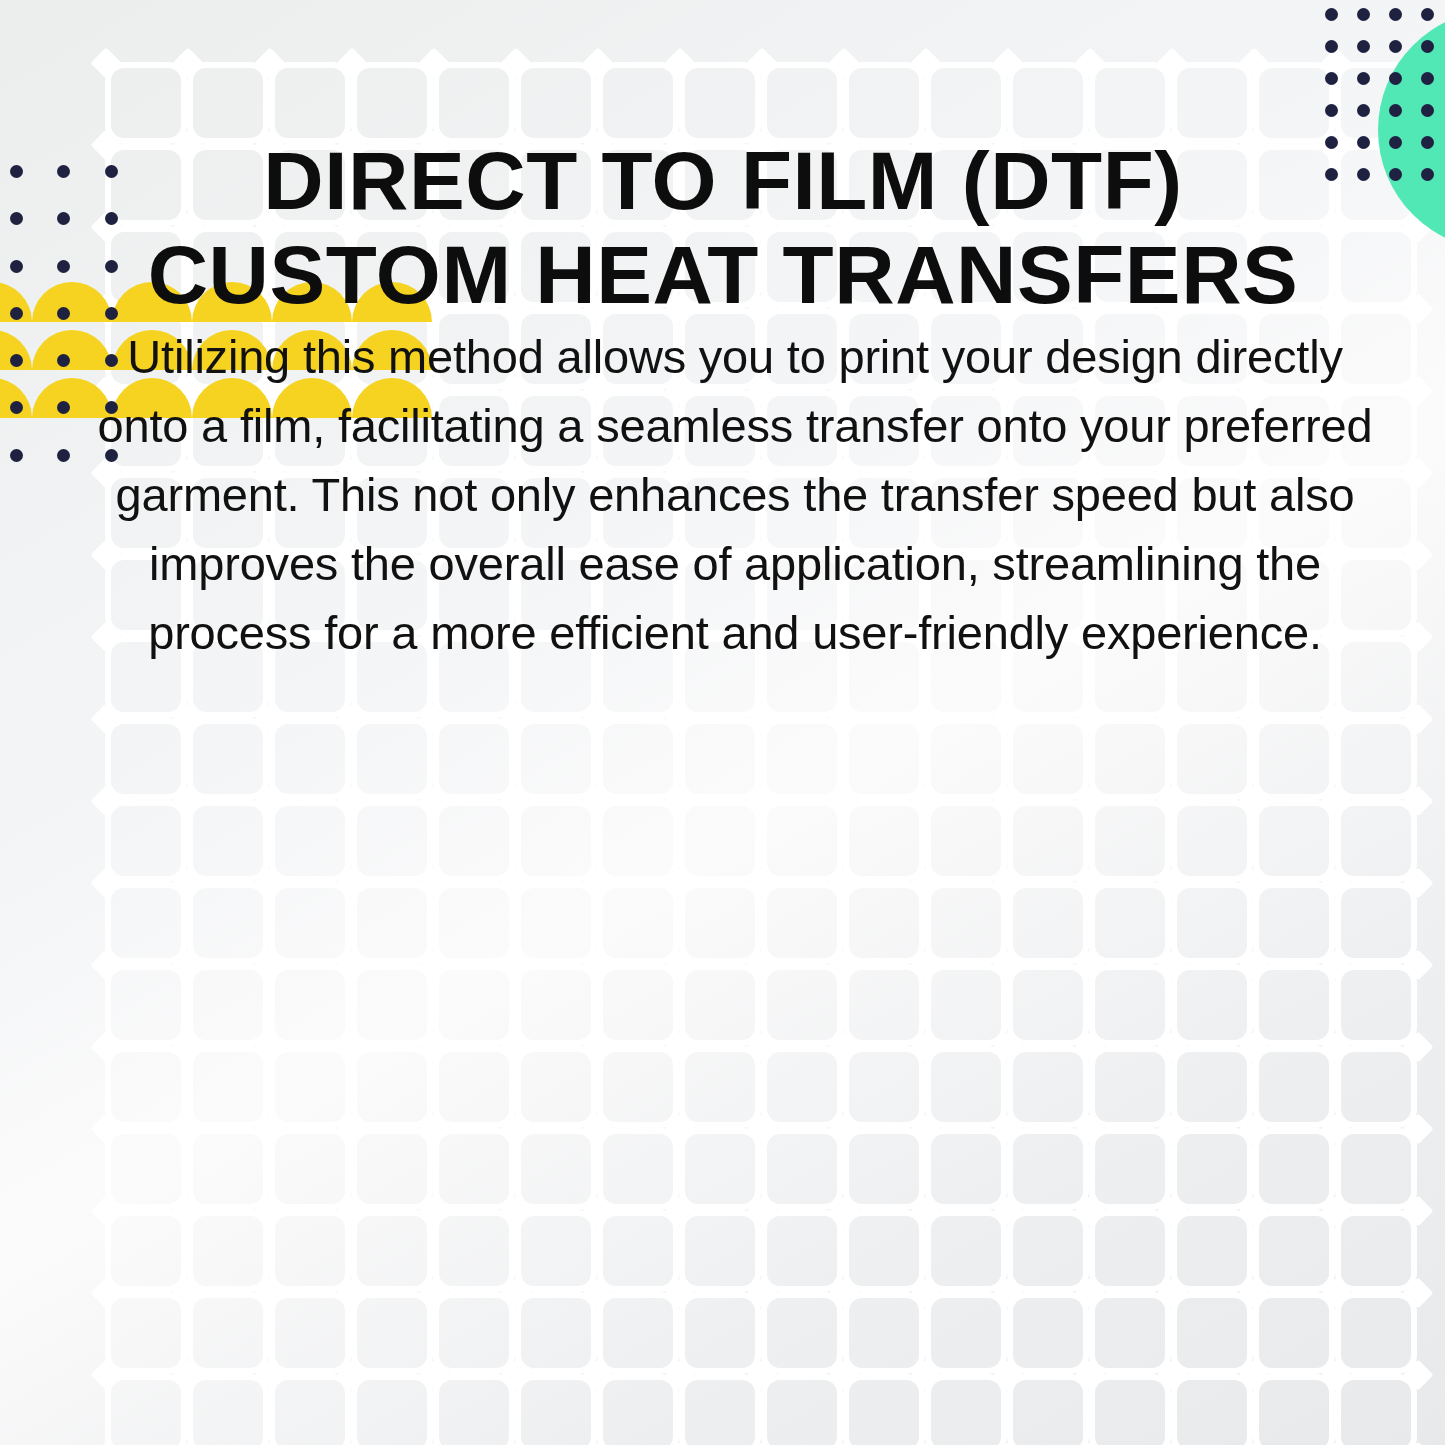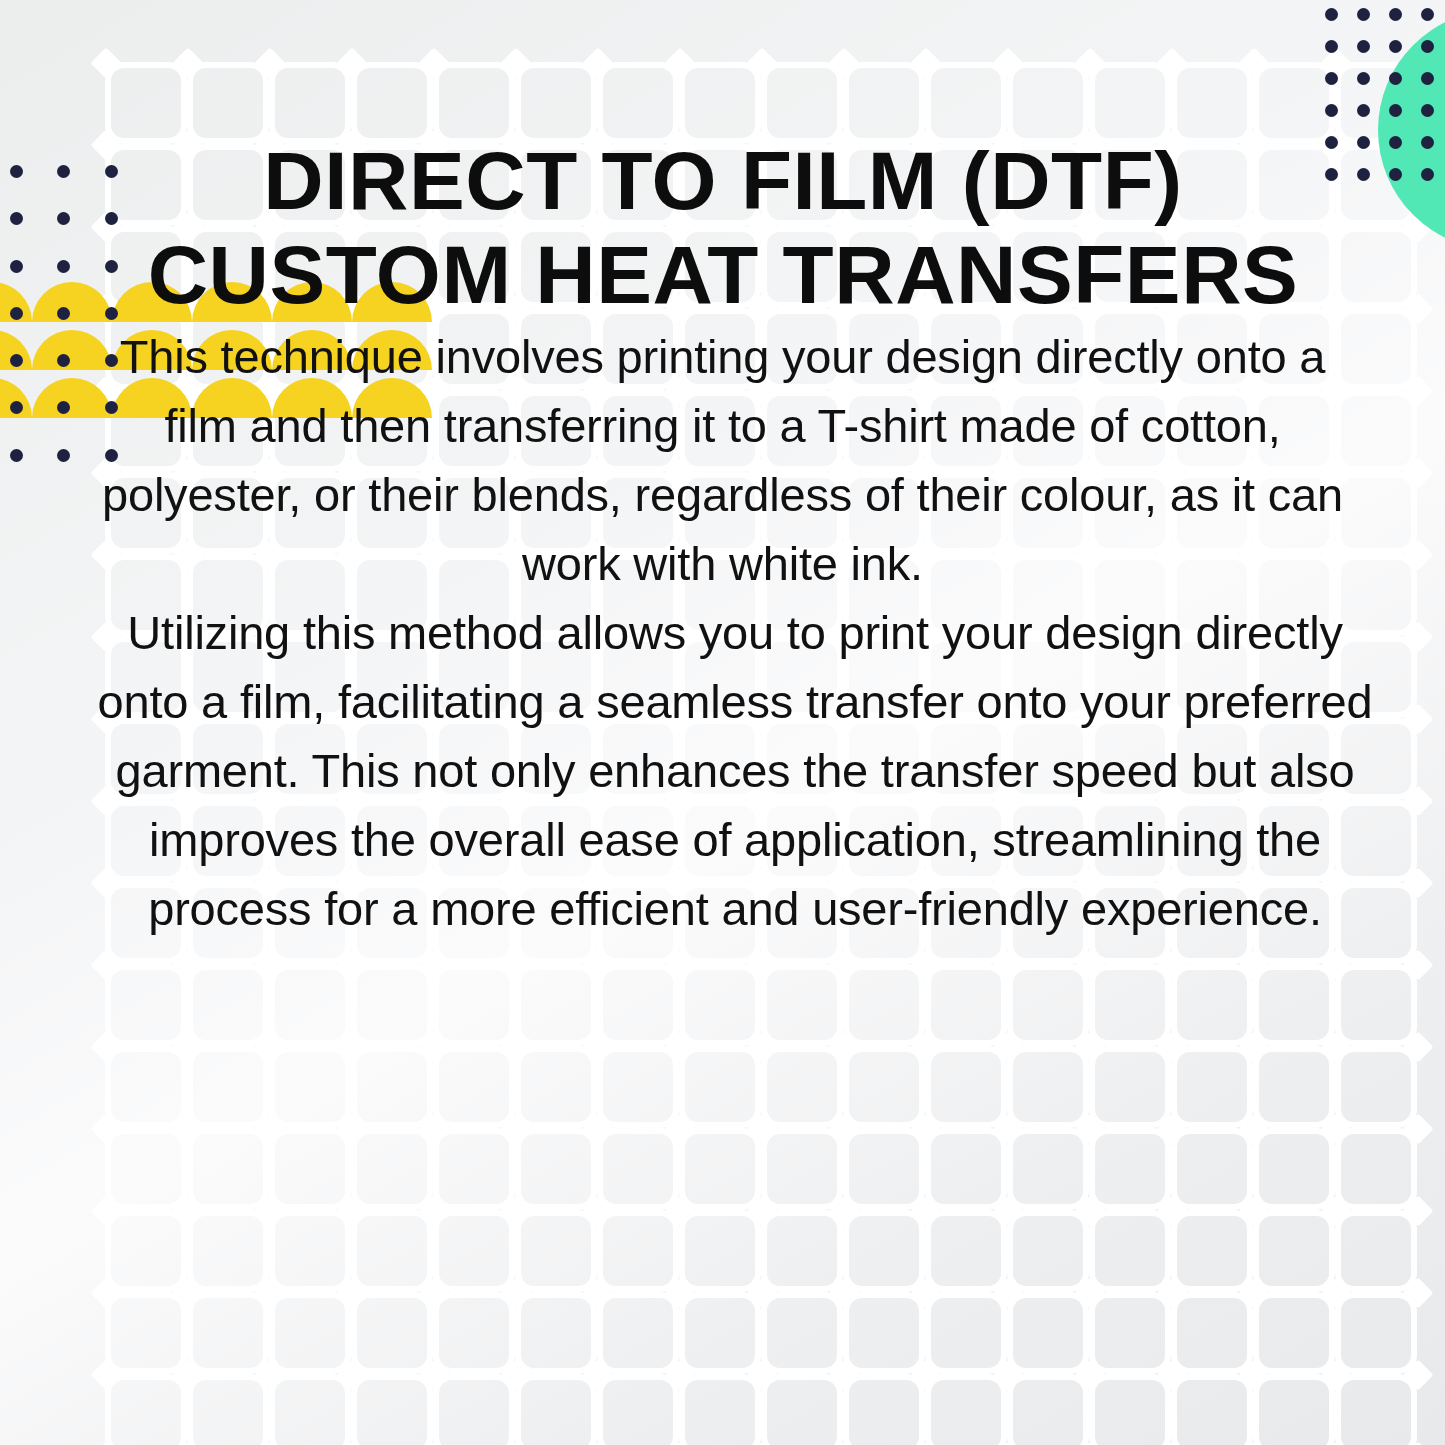--- a/index.html
+++ b/index.html
@@ -783,18 +783,17 @@
     </div>
 
   <div class="content">
 
     <h1 class="headline">
       <span class="line">DIRECT TO FILM (DTF)</span>
       <span class="line">CUSTOM HEAT TRANSFERS</span>
     </h1>
 
     <div class="body-block">
-      <p class="para-one">This technique involves printing your design directly onto a film and then transferring it to a T-shirt made of cotton, polyester, or their blends, regardless of their colour, as it can work with white ink.</p>
       <p class="para-two">Utilizing this method allows you to print your design directly onto a film, facilitating a seamless transfer onto your preferred garment. This not only enhances the transfer speed but also improves the overall ease of application, streamlining the process for a more efficient and user-friendly experience.</p>
     </div>
 
   </div>
 </div>
 
 </body></html>

